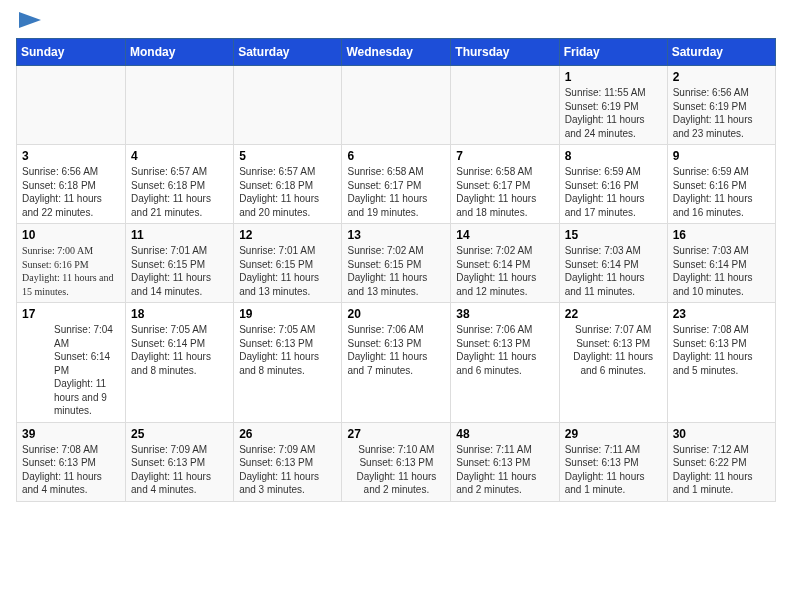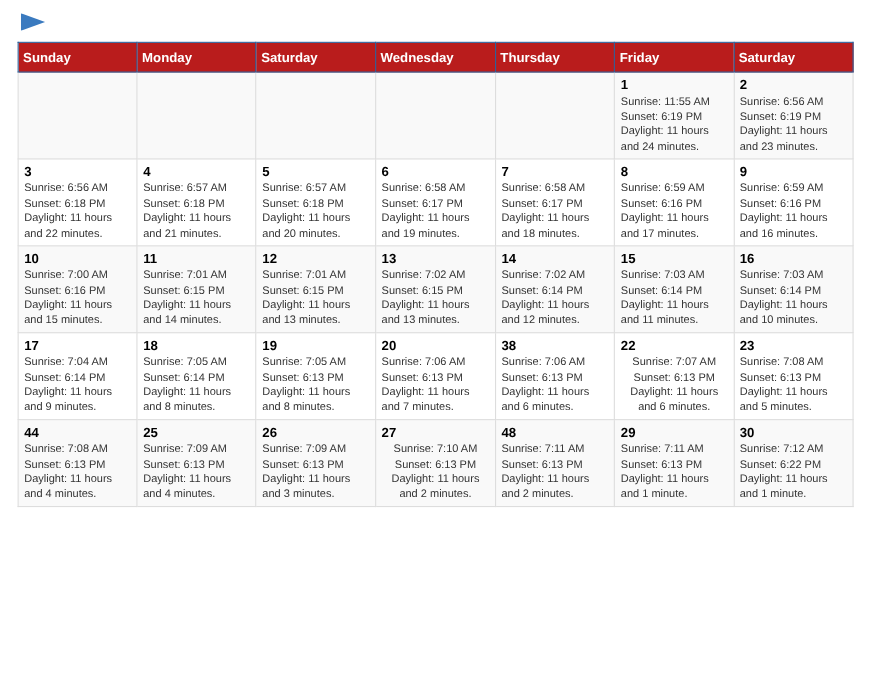--- a/index.html
+++ b/index.html
@@ -28,21 +28,21 @@
       font-size: 14px;
       color: #555;
       margin-top: 2px;
     }
     .calendar {
       width: 100%;
       border-collapse: collapse;
       font-size: 11px;
     }
     .calendar thead th {
-      background: #b91c1c;
+      background: #1d4ed8;
       color: #fff;
       padding: 6px 4px;
       text-align: left;
       font-size: 12px;
       font-weight: bold;
       border: 1px solid #2e6099;
     }
     .calendar tbody tr {
       border-bottom: 1px solid #ccc;
     }
@@ -182,21 +182,21 @@
         <td>
           <span class="day-number">9</span>
           <div class="day-info" style="white-space: pre-line;">Sunrise: 6:59 AM
 Sunset: 6:16 PM
 Daylight: 11 hours and 16 minutes.</div>
         </td>
       </tr>
       <tr>
         <td>
           <span class="day-number">10</span>
-          <div class="day-info" style="white-space: pre-line;">Sunrise: 7:00 AM
+          <div class="day-info" style="white-space: pre-line; font-family: Liberation Serif, serif;">Sunrise: 7:00 AM
 Sunset: 6:16 PM
 Daylight: 11 hours and 15 minutes.</div>
         </td>
         <td>
           <span class="day-number">11</span>
           <div class="day-info" style="white-space: pre-line;">Sunrise: 7:01 AM
 Sunset: 6:15 PM
 Daylight: 11 hours and 14 minutes.</div>
         </td>
         <td>
@@ -226,21 +226,21 @@
         <td>
           <span class="day-number">16</span>
           <div class="day-info" style="white-space: pre-line;">Sunrise: 7:03 AM
 Sunset: 6:14 PM
 Daylight: 11 hours and 10 minutes.</div>
         </td>
       </tr>
       <tr>
         <td>
           <span class="day-number">17</span>
-          <div class="day-info" style="white-space: pre-line;">Sunrise: 7:04 AM
+          <div class="day-info" style="white-space: pre-line; margin-left: 32px;">Sunrise: 7:04 AM
 Sunset: 6:14 PM
 Daylight: 11 hours and 9 minutes.</div>
         </td>
         <td>
           <span class="day-number">18</span>
           <div class="day-info" style="white-space: pre-line;">Sunrise: 7:05 AM
 Sunset: 6:14 PM
 Daylight: 11 hours and 8 minutes.</div>
         </td>
         <td>
@@ -269,21 +269,21 @@
         </td>
         <td>
           <span class="day-number">23</span>
           <div class="day-info" style="white-space: pre-line;">Sunrise: 7:08 AM
 Sunset: 6:13 PM
 Daylight: 11 hours and 5 minutes.</div>
         </td>
       </tr>
       <tr>
         <td>
-          <span class="day-number">44</span>
+          <span class="day-number">39</span>
           <div class="day-info" style="white-space: pre-line;">Sunrise: 7:08 AM
 Sunset: 6:13 PM
 Daylight: 11 hours and 4 minutes.</div>
         </td>
         <td>
           <span class="day-number">25</span>
           <div class="day-info" style="white-space: pre-line;">Sunrise: 7:09 AM
 Sunset: 6:13 PM
 Daylight: 11 hours and 4 minutes.</div>
         </td>

